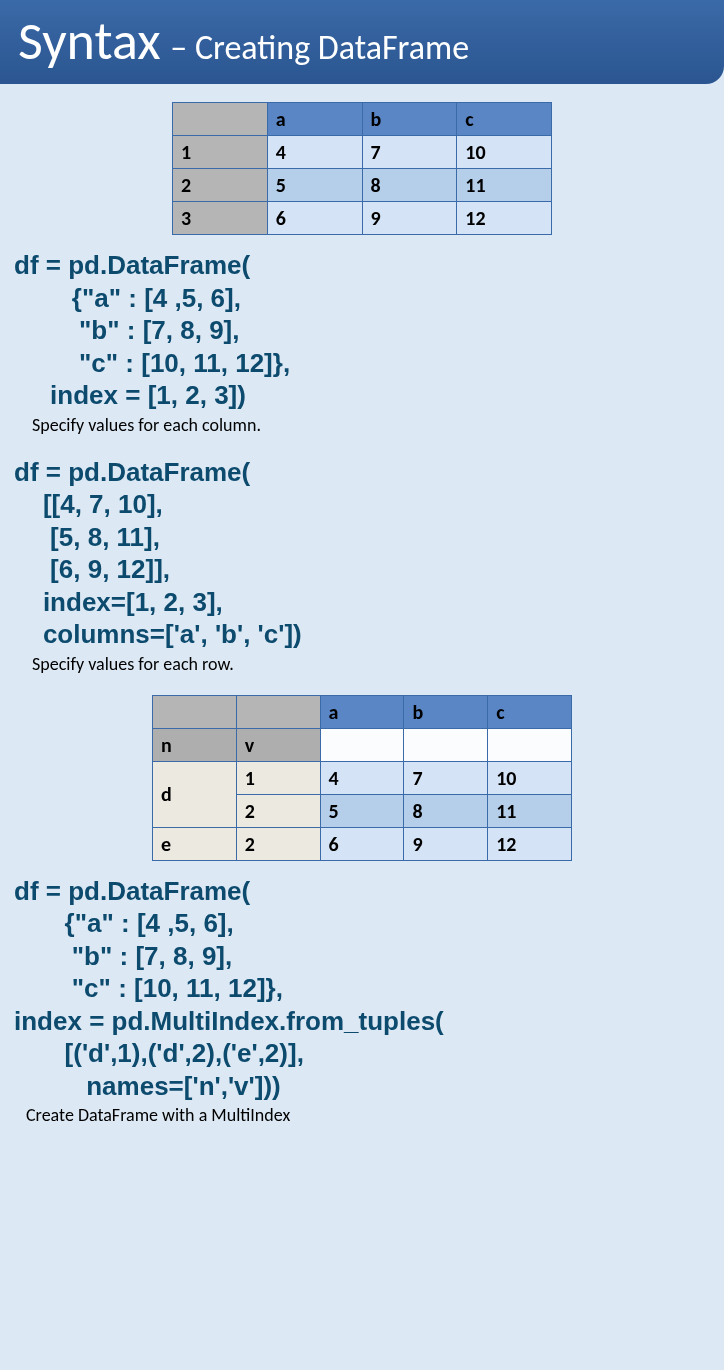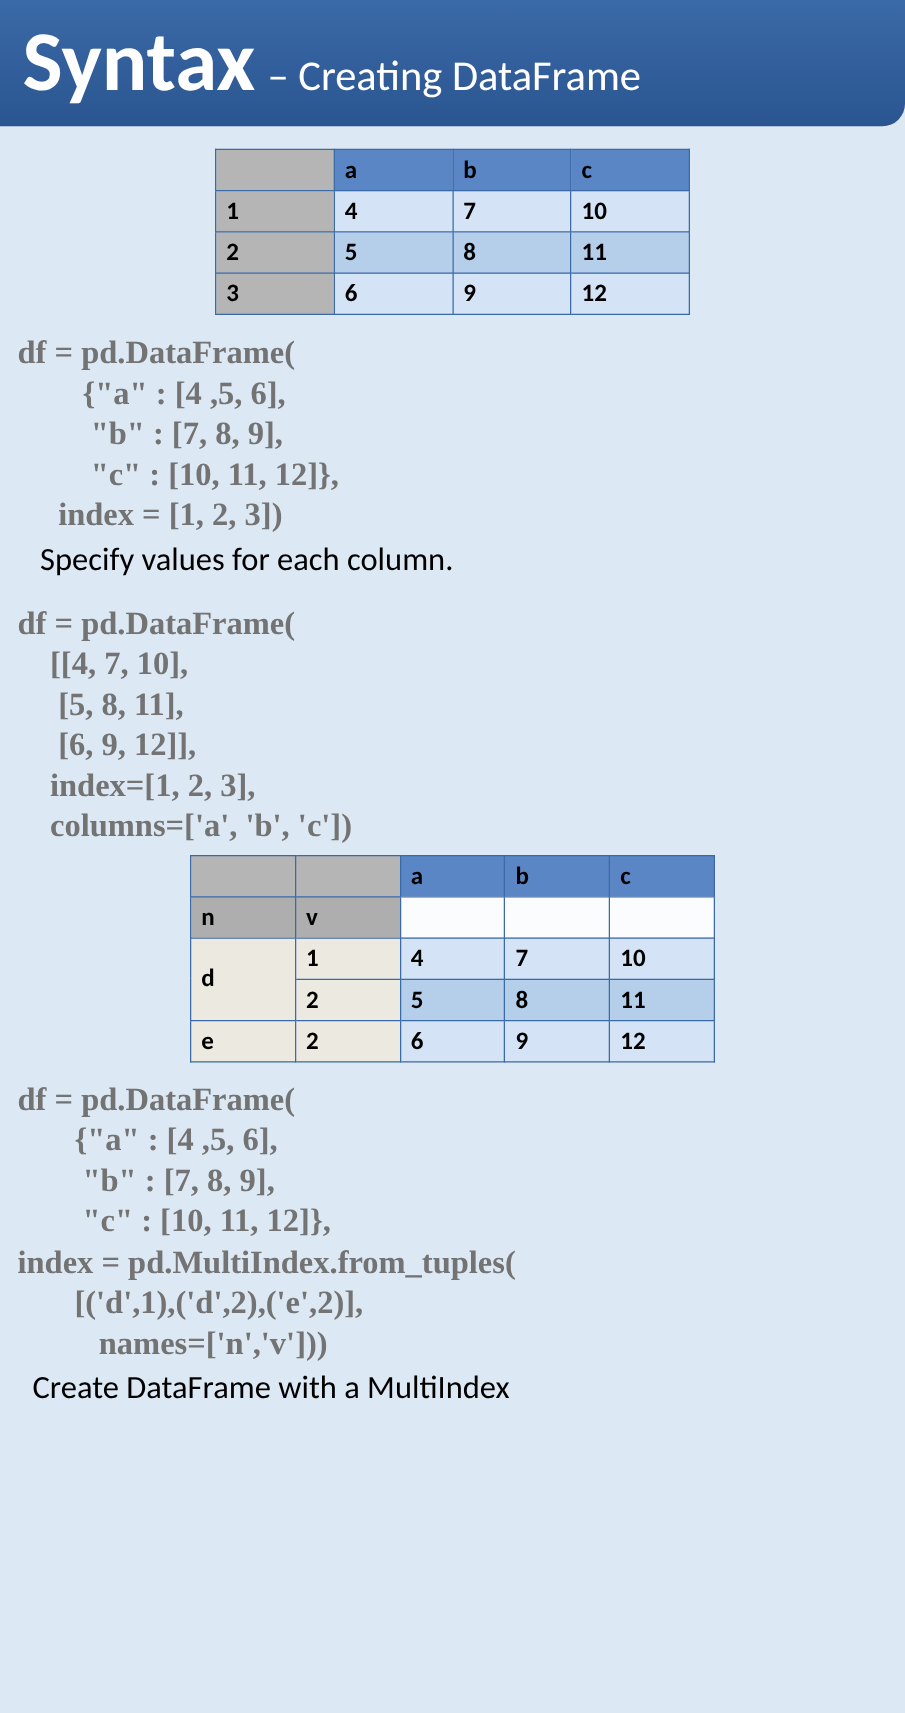--- a/index.html
+++ b/index.html
@@ -10,22 +10,22 @@
     background: #dce8f3;
     font-family: Calibri, Arial, sans-serif;
   }
   .header {
     background: linear-gradient(to bottom, #3b6aa8 0%, #2a5590 100%);
     color: #fff;
     padding: 8px 18px 10px 18px;
     border-radius: 0 0 18px 0;
   }
   .header-title {
-    font-size: 68px;
-    font-weight: 700;
+    font-size: 54px;
+    font-weight: 400;
     font-family: Calibri, Arial, sans-serif;
   }
   .header-sub {
     font-size: 34px;
     font-weight: 400;
     margin-left: 6px;
   }
   .content {
     padding: 12px 14px 18px 14px;
   }
@@ -43,30 +43,30 @@
     height: 30px;
   }
   .hdr-dark { background: #5a86c5; color: #000; font-weight: bold; }
   .hdr-gray { background: #b5b5b5; color: #000; font-weight: bold; }
   .row-light { background: #d4e3f5; }
   .row-med { background: #b5cfea; }
   .cell-white { background: #fbfcfe; }
   .cell-beige { background: #ece9e0; font-weight: bold; }
   .cell-darkgray { background: #aeaeae; font-weight: bold; }
   pre.code {
-    font-family: Liberation Serif, serif;
+    font-family: Liberation Sans, sans-serif;
     font-size: 26px;
     font-weight: bold;
-    color: #737373;
+    color: #0c4a6e;
     margin: 0 0 2px 0;
     white-space: pre;
     line-height: 1.25;
   }
   .caption {
-    font-size: 26px;
+    font-size: 18px;
     margin: 0 0 20px 18px;
     font-family: Calibri, Arial, sans-serif;
   }
 </style>
 </head>
 <body>
 
 <div class="header">
   <span class="header-title">Syntax</span>
   <span class="header-sub">– Creating DataFrame</span>
@@ -109,20 +109,21 @@
          "c" : [10, 11, 12]},
      index = [1, 2, 3])</pre>
   <div class="caption">Specify values for each column.</div>
 
   <pre class="code">df = pd.DataFrame(
     [[4, 7, 10],
      [5, 8, 11],
      [6, 9, 12]],
     index=[1, 2, 3],
     columns=['a', 'b', 'c'])</pre>
+  <div class="caption">Specify values for each row.</div>
 
   <table class="df" style="min-width:420px;">
     <tbody>
         <tr>
       <td class="hdr-gray" style="min-width:55px;"></td>
       <td class="hdr-gray" style="min-width:55px;"></td>
       <td class="hdr-dark">a</td>
       <td class="hdr-dark">b</td>
       <td class="hdr-dark">c</td>
     </tr>

